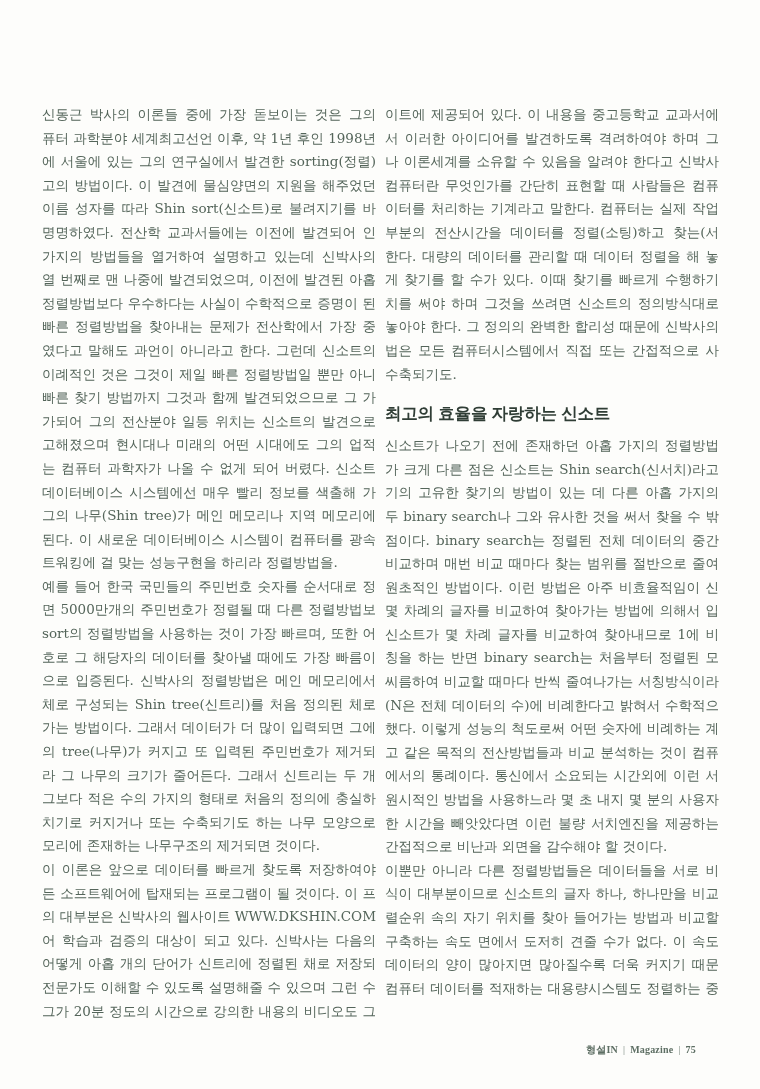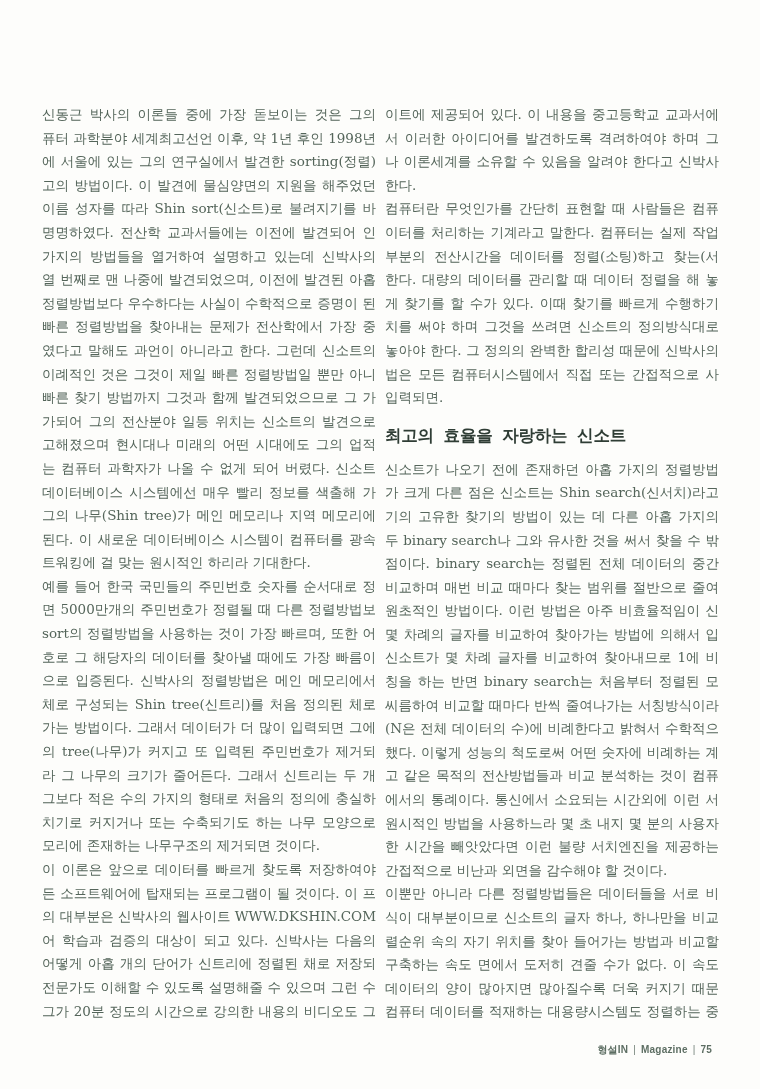--- a/index.html
+++ b/index.html
@@ -21,31 +21,31 @@
   .para{margin:0;padding:0;}
   .line{
     height:23.6px;line-height:23.6px;
     text-align:justify;
     text-align-last:justify;
     overflow:hidden;
     white-space:normal;
   }
   .line.end{text-align-last:left;}
   h2.heading{
-    font-family:Liberation Mono, monospace;
+    font-family:Liberation Sans, sans-serif;
     font-weight:bold;
     font-size:16.5px;
     color:#2f3d35;
     margin:14px 0 8px 0;
     height:26px;line-height:26px;
     letter-spacing:-0.2px;
   }
   .footer{
-    position:absolute;top:1043px;right:48px;
-    font-family:Liberation Sans, sans-serif;
+    position:absolute;top:1043px;right:64px;
+    font-family:Liberation Serif, serif;
     font-size:10px;
     font-weight:bold;
     color:#5d6e63;
     letter-spacing:0.2px;
     white-space:nowrap;
   }
   .footer .sep{margin:0 5px;font-weight:normal;opacity:0.85;}
 </style>
 </head>
 <body>
@@ -67,21 +67,21 @@
           <div class="line">빠른 정렬방법을 찾아내는 문제가 전산학에서 가장 중요한 문제</div>
           <div class="line">였다고 말해도 과언이 아니라고 한다. 그런데 신소트의 발견이</div>
           <div class="line">이례적인 것은 그것이 제일 빠른 정렬방법일 뿐만 아니라 제일</div>
           <div class="line">빠른 찾기 방법까지 그것과 함께 발견되었으므로 그 가치가 배</div>
           <div class="line">가되어 그의 전산분야 일등 위치는 신소트의 발견으로 더욱 확</div>
           <div class="line">고해졌으며 현시대나 미래의 어떤 시대에도 그의 업적을 능가하</div>
           <div class="line">는 컴퓨터 과학자가 나올 수 없게 되어 버렸다. 신소트를 이용한</div>
           <div class="line">데이터베이스 시스템에선 매우 빨리 정보를 색출해 가져오도록</div>
           <div class="line">그의 나무(Shin tree)가 메인 메모리나 지역 메모리에 만들어지게</div>
           <div class="line">된다. 이 새로운 데이터베이스 시스템이 컴퓨터를 광속도의 네</div>
-          <div class="line end">트워킹에 걸 맞는 원시적인 하리라 기대한다.</div>
+          <div class="line end">트워킹에 걸 맞는 성능구현을 하리라 정렬방법을.</div>
         </div>
         <div class="para">
           <div class="line">예를 들어 한국 국민들의 주민번호 숫자를 순서대로 정렬 한다</div>
           <div class="line">면 5000만개의 주민번호가 정렬될 때 다른 정렬방법보다도 Shin</div>
           <div class="line">sort의 정렬방법을 사용하는 것이 가장 빠르며, 또한 어떤 주민번</div>
           <div class="line">호로 그 해당자의 데이터를 찾아낼 때에도 가장 빠름이 수학적</div>
           <div class="line">으로 입증된다. 신박사의 정렬방법은 메인 메모리에서 정렬된</div>
           <div class="line">체로 구성되는 Shin tree(신트리)를 처음 정의된 체로 유지해 나</div>
           <div class="line">가는 방법이다. 그래서 데이터가 더 많이 입력되면 그에 따라 그</div>
           <div class="line">의 tree(나무)가 커지고 또 입력된 주민번호가 제거되면 그에 따</div>
@@ -98,32 +98,31 @@
           <div class="line">어떻게 아홉 개의 단어가 신트리에 정렬된 채로 저장되는지를 비</div>
           <div class="line">전문가도 이해할 수 있도록 설명해줄 수 있으며 그런 수준으로</div>
           <div class="line">그가 20분 정도의 시간으로 강의한 내용의 비디오도 그의 웹사</div>
         </div>
       </section>
     <section class="col" id="col-right">
         <div class="para">
           <div class="line">이트에 제공되어 있다. 이 내용을 중고등학교 교과서에도 실어</div>
           <div class="line">서 이러한 아이디어를 발견하도록 격려하여야 하며 그래서 누구</div>
           <div class="line">나 이론세계를 소유할 수 있음을 알려야 한다고 신박사는 주장</div>
-          <div class="line end">한다.</div>
         </div>
         <div class="para">
           <div class="line">컴퓨터란 무엇인가를 간단히 표현할 때 사람들은 컴퓨터는 데</div>
           <div class="line">이터를 처리하는 기계라고 말한다. 컴퓨터는 실제 작업하는 대</div>
           <div class="line">부분의 전산시간을 데이터를 정렬(소팅)하고 찾는(서칭)데 할애</div>
           <div class="line">한다. 대량의 데이터를 관리할 때 데이터 정렬을 해 놓아야 빠르</div>
           <div class="line">게 찾기를 할 수가 있다. 이때 찾기를 빠르게 수행하기 위해 신서</div>
           <div class="line">치를 써야 하며 그것을 쓰려면 신소트의 정의방식대로 정렬을 해</div>
           <div class="line">놓아야 한다. 그 정의의 완벽한 합리성 때문에 신박사의 소팅방</div>
           <div class="line">법은 모든 컴퓨터시스템에서 직접 또는 간접적으로 사용되게 될</div>
-          <div class="line end">입력되면.</div>
+          <div class="line end">수축되기도.</div>
         </div>
         <h2 class="heading">최고의 효율을 자랑하는 신소트</h2>
         <div class="para">
           <div class="line">신소트가 나오기 전에 존재하던 아홉 가지의 정렬방법과 신소트</div>
           <div class="line">가 크게 다른 점은 신소트는 Shin search(신서치)라고 부르는 자</div>
           <div class="line">기의 고유한 찾기의 방법이 있는 데 다른 아홉 가지의 방법은 모</div>
           <div class="line">두 binary search나 그와 유사한 것을 써서 찾을 수 밖에 없다는</div>
           <div class="line">점이다. binary search는 정렬된 전체 데이터의 중간 것에서부터</div>
           <div class="line">비교하며 매번 비교 때마다 찾는 범위를 절반으로 줄여 나가는</div>
           <div class="line">원초적인 방법이다. 이런 방법은 아주 비효율적임이 신서치의</div>

